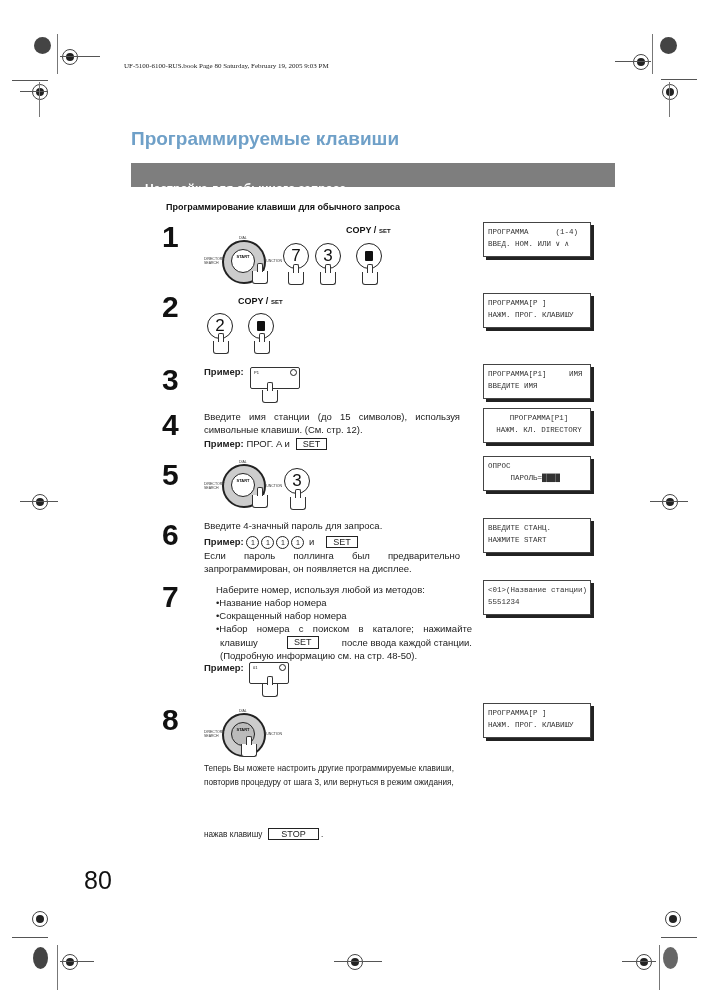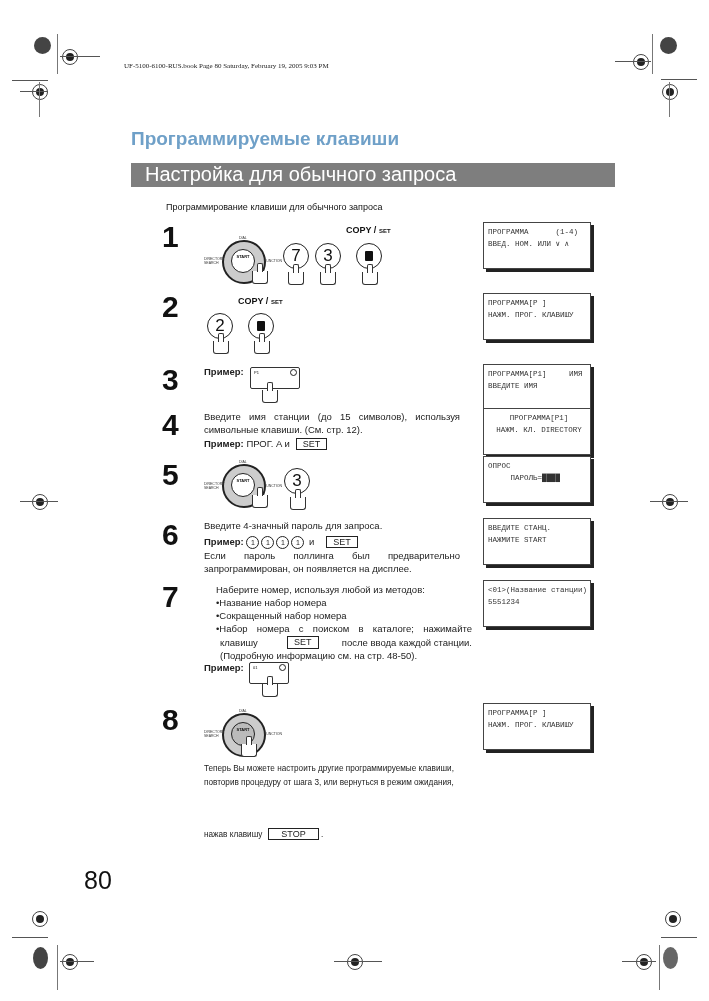--- a/index.html
+++ b/index.html
@@ -1,24 +1,24 @@
 <!DOCTYPE html>
 <html><head>
 <meta charset="utf-8">
 <style>
   html,body{margin:0;padding:0;background:#fff;}
   body{width:709px;height:1001px;position:relative;overflow:hidden;font-family:"Liberation Sans",sans-serif;color:#111;}
   .abs{position:absolute;}
   .header-line{left:80px;top:62px;font-family:"Liberation Serif",serif;font-size:7px;color:#222;white-space:nowrap;padding-left:44px;}
   .section-title{left:131px;top:128px;font-size:19px;font-weight:bold;color:#6fa0c8;}
   .banner{left:131px;top:163px;width:484px;height:24px;background:#7e7e7e;}
-  .banner span{position:absolute;left:14px;top:0;font-size:20px;font-weight:normal;color:#fff;white-space:nowrap;}
-  .subtitle{left:166px;top:202px;font-size:9px;font-weight:normal;text-align:right;}
+  .banner span{position:absolute;left:14px;top:19px;font-size:12px;font-weight:bold;color:#fff;white-space:nowrap;}
+  .subtitle{left:166px;top:202px;font-size:9px;font-weight:bold;text-align:right;}
   .step-num{font-size:30px;font-weight:bold;color:#111;left:162px;line-height:1;}
-  .lcd{left:483px;width:108px;height:47px;border:1px solid #444;box-shadow:3px 3px 0 #222;background:#fff;font-family:"Liberation Mono",monospace;font-size:7.5px;color:#333;padding:3px 0 0 4px;box-sizing:border-box;line-height:12px;white-space:pre;}
+  .lcd{left:483px;width:108px;height:35px;border:1px solid #444;box-shadow:3px 3px 0 #222;background:#fff;font-family:"Liberation Mono",monospace;font-size:7.5px;color:#333;padding:3px 0 0 4px;box-sizing:border-box;line-height:12px;white-space:pre;}
   .txt{font-size:9.5px;line-height:13px;color:#222;}
   .bold{font-weight:bold;}
   .key-set{display:inline-block;border:1px solid #222;padding:0 6px;font-size:9px;line-height:10px;margin-left:6px;}
   .circle-key{position:absolute;border:1.5px solid #222;border-radius:50%;background:#fff;text-align:center;font-size:17px;line-height:24px;width:24px;height:24px;}
   .copy-label{font-size:9px;font-weight:bold;}
   .copy-label small{font-size:6px;}
   .hand{position:absolute;width:14px;height:12px;border:1px solid #333;border-top:none;border-radius:0 0 3px 3px;background:#fff;}
   .hand::before{content:"";position:absolute;left:4px;top:-8px;width:4px;height:8px;border:1px solid #333;border-bottom:none;border-radius:2px 2px 0 0;background:#fff;}
   .dial{position:absolute;width:40px;height:40px;border-radius:50%;border:2px solid #222;background:#ccc;}
   .dial .inner{position:absolute;left:7px;top:7px;width:22px;height:22px;border-radius:50%;border:1.5px solid #222;background:#fff;font-size:4px;text-align:center;line-height:14px;font-weight:bold;}

